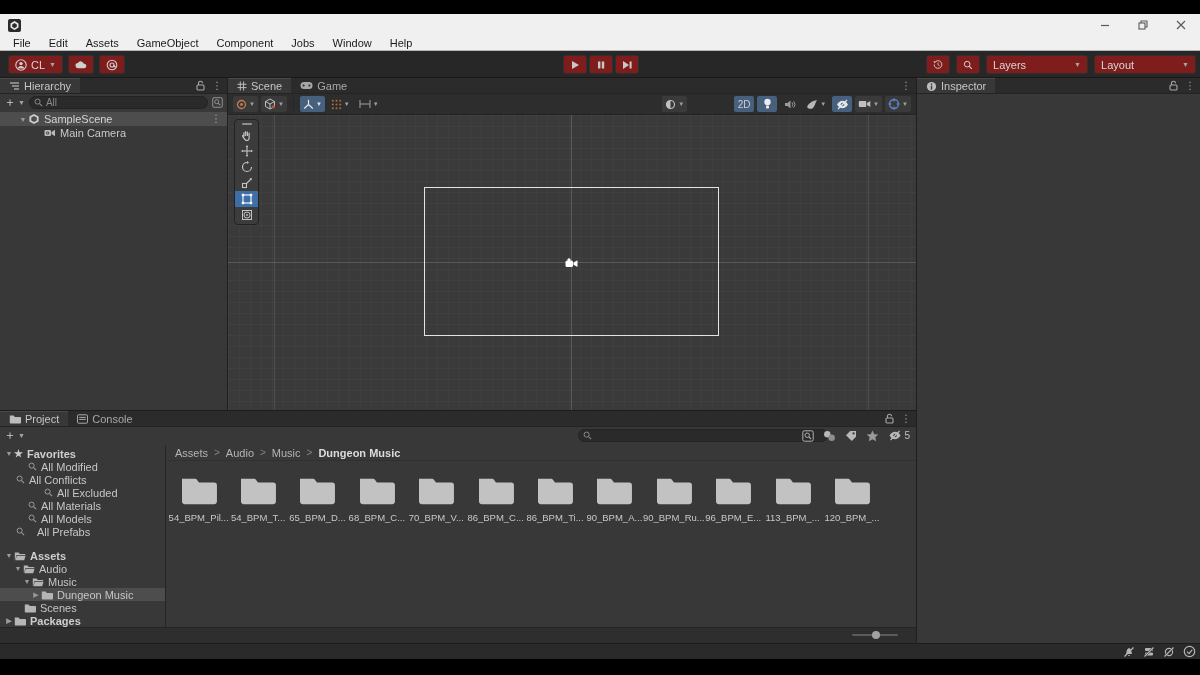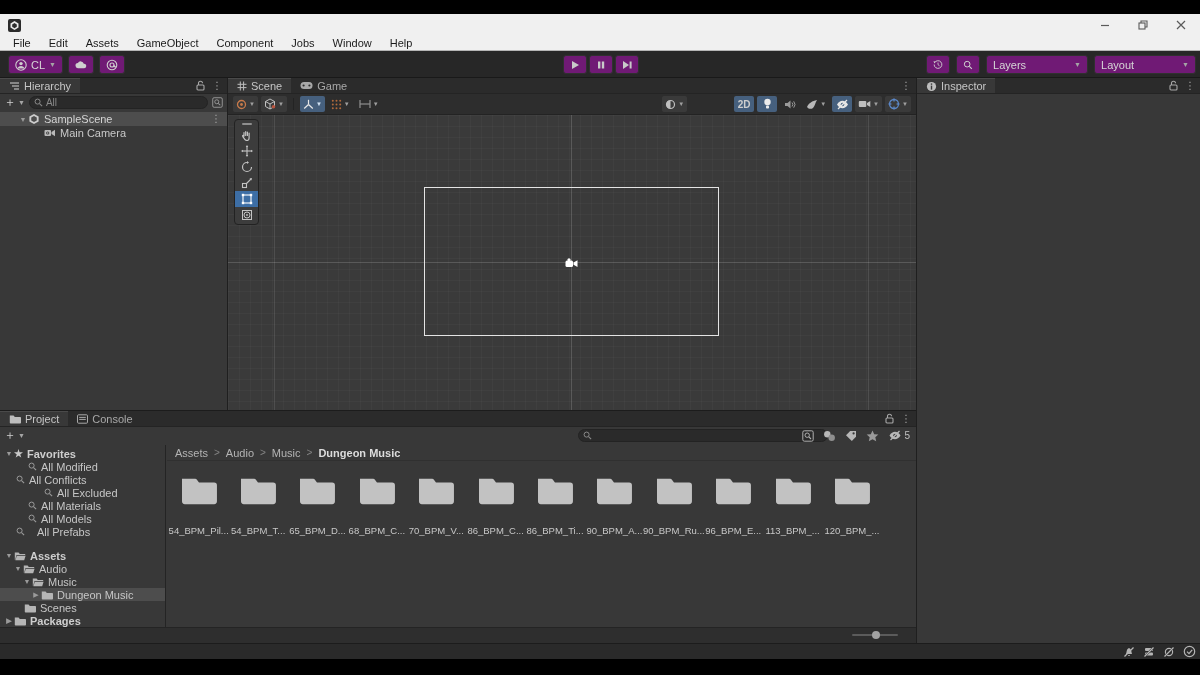--- a/index.html
+++ b/index.html
@@ -13,21 +13,21 @@
   .top-black { left:0; top:0; width:100%; height:14px; background:#000; }
   .titlebar { left:0; top:14px; width:100%; height:22px; background:#f0f0f0; display:flex; align-items:center; padding-left:8px; }
   .title-text { font-size:11px; color:#1d1d1d; margin-left:6px; white-space:nowrap; }
   .win-controls { margin-left:auto; display:flex; height:100%; }
   .win-btn { width:38px; display:flex; align-items:center; justify-content:center; color:#5a5a5a; }
   .menubar { left:0; top:36px; width:100%; height:15px; background:#f0f0f0; display:flex; align-items:center; padding-left:4px; border-bottom:1px solid #b5b5b5; }
   .menu-item { font-size:11px; color:#1a1a1a; padding:0 9px; cursor:default; }
 
   
   .toolbar { left:0; top:51px; width:100%; height:27px; background:#272727; border-bottom:1px solid #191919; }
-  .tbtn { background:#701a75; border:1px solid #303030; border-radius:3px; height:19px; display:flex; align-items:center; justify-content:center; font-size:11px; color:#d6d6d6; padding:0 6px; gap:4px; }
+  .tbtn { background:#7f1d1d; border:1px solid #303030; border-radius:3px; height:19px; display:flex; align-items:center; justify-content:center; font-size:11px; color:#d6d6d6; padding:0 6px; gap:4px; }
   .tbtn .arrow { font-size:7px; color:#a5a5a5; }
   .play-group { position:absolute; left:563px; top:4px; display:flex; gap:2px; }
   .play-group .tbtn { width:24px; padding:0; }
   .right-tools { position:absolute; right:4px; top:4px; display:flex; gap:6px; }
   .dropdown { min-width:62px; justify-content:center; padding:0 6px;gap:48px; }
 
   
   .panel-tabbar { height:16px; background:#2b2b2b; display:flex; align-items:stretch; border-bottom:1px solid #242424; position:relative; }
   .tab { display:flex; align-items:center; gap:4px; font-size:11px; color:#c6c6c6; padding:0 9px; }
   .tab.active { background:#383838; border-top:1px solid #4a4a4a; }
@@ -76,21 +76,21 @@
   .trow { height:13px; display:flex; align-items:center; font-size:11px; color:#c6c6c6; white-space:nowrap; }
   .trow .lbl { margin-left:4px; }
   .trow.bold { font-weight:bold; color:#cecece; }
   .trow.selected { background:#4d4d4d; }
   .tree-gap { height:11px; }
   .proj-breadcrumb { position:absolute; left:167px; top:34px; right:0; height:16px; display:flex; align-items:center; font-size:11px; color:#b4b4b4; padding-left:8px; gap:6px; border-bottom:1px solid #303030; }
   .crumb-sep { color:#848484; font-size:10px; }
   .crumb.last { font-weight:bold; color:#dcdcdc; }
   .folders { position:absolute; left:167px; top:50px; right:0; bottom:16px; display:flex; flex-wrap:wrap; align-content:flex-start; padding:12px 0 0 2px; }
   .folder { width:59.4px; display:flex; flex-direction:column; align-items:center; }
-  .folder .fname { font-size:9.5px; color:#c8c8c8; margin-top:18px; white-space:nowrap; }
+  .folder .fname { font-size:9.5px; color:#c8c8c8; margin-top:5px; white-space:nowrap; }
   .proj-bottombar { position:absolute; left:0; bottom:0; right:0; height:16px; background:#2e2e2e; border-top:1px solid #242424; }
   .zoom-slider { position:absolute; right:18px; top:6px; width:46px; height:2px; background:#5b5b5b; border-radius:1px; }
   .zoom-thumb { position:absolute; left:20px; top:-3px; width:8px; height:8px; border-radius:50%; background:#a2a2a2; }
 
   .statusbar { left:0; top:643px; width:100%; height:16px; background:#2a2a2a; border-top:1px solid #1c1c1c; }
   .status-icons { position:absolute; right:4px; top:1px; display:flex; gap:8px; align-items:center; color:#b5b5b5; }
   .bottom-black { left:0; top:659px; width:100%; height:16px; background:#000; }
 
   svg { display:block; }
 </style>
@@ -339,21 +339,21 @@
       </div>
 
       <div style="margin-left:auto;display:flex;gap:3px;align-items:center;">
         <div class="sbtn">
           <svg width="11" height="11" viewBox="0 0 11 11">
             <circle cx="5.5" cy="5.5" r="4" fill="none" stroke="#c0c0c0" stroke-width="1.2"></circle>
             <path d="M5.5 1.5 a4 4 0 0 0 0 8 z" fill="#c0c0c0"></path>
           </svg>
           <span class="arrow">▼</span>
         </div>
-        <div class="sbtn blue" style="font-weight:bold;margin-left:44px;">
+        <div class="sbtn blue" style="font-weight:normal;margin-left:44px;">
           <span>2D</span>
         </div>
         <div class="sbtn blue">
           <svg width="9" height="12" viewBox="0 0 9 12">
             <circle cx="4.5" cy="4" r="3.2" fill="#ececec"></circle>
             <rect x="3" y="7.5" width="3" height="3" rx="0.8" fill="#ececec"></rect>
           </svg>
         </div>
         <div class="sbtn plain">
           <svg width="12" height="11" viewBox="0 0 12 11">

